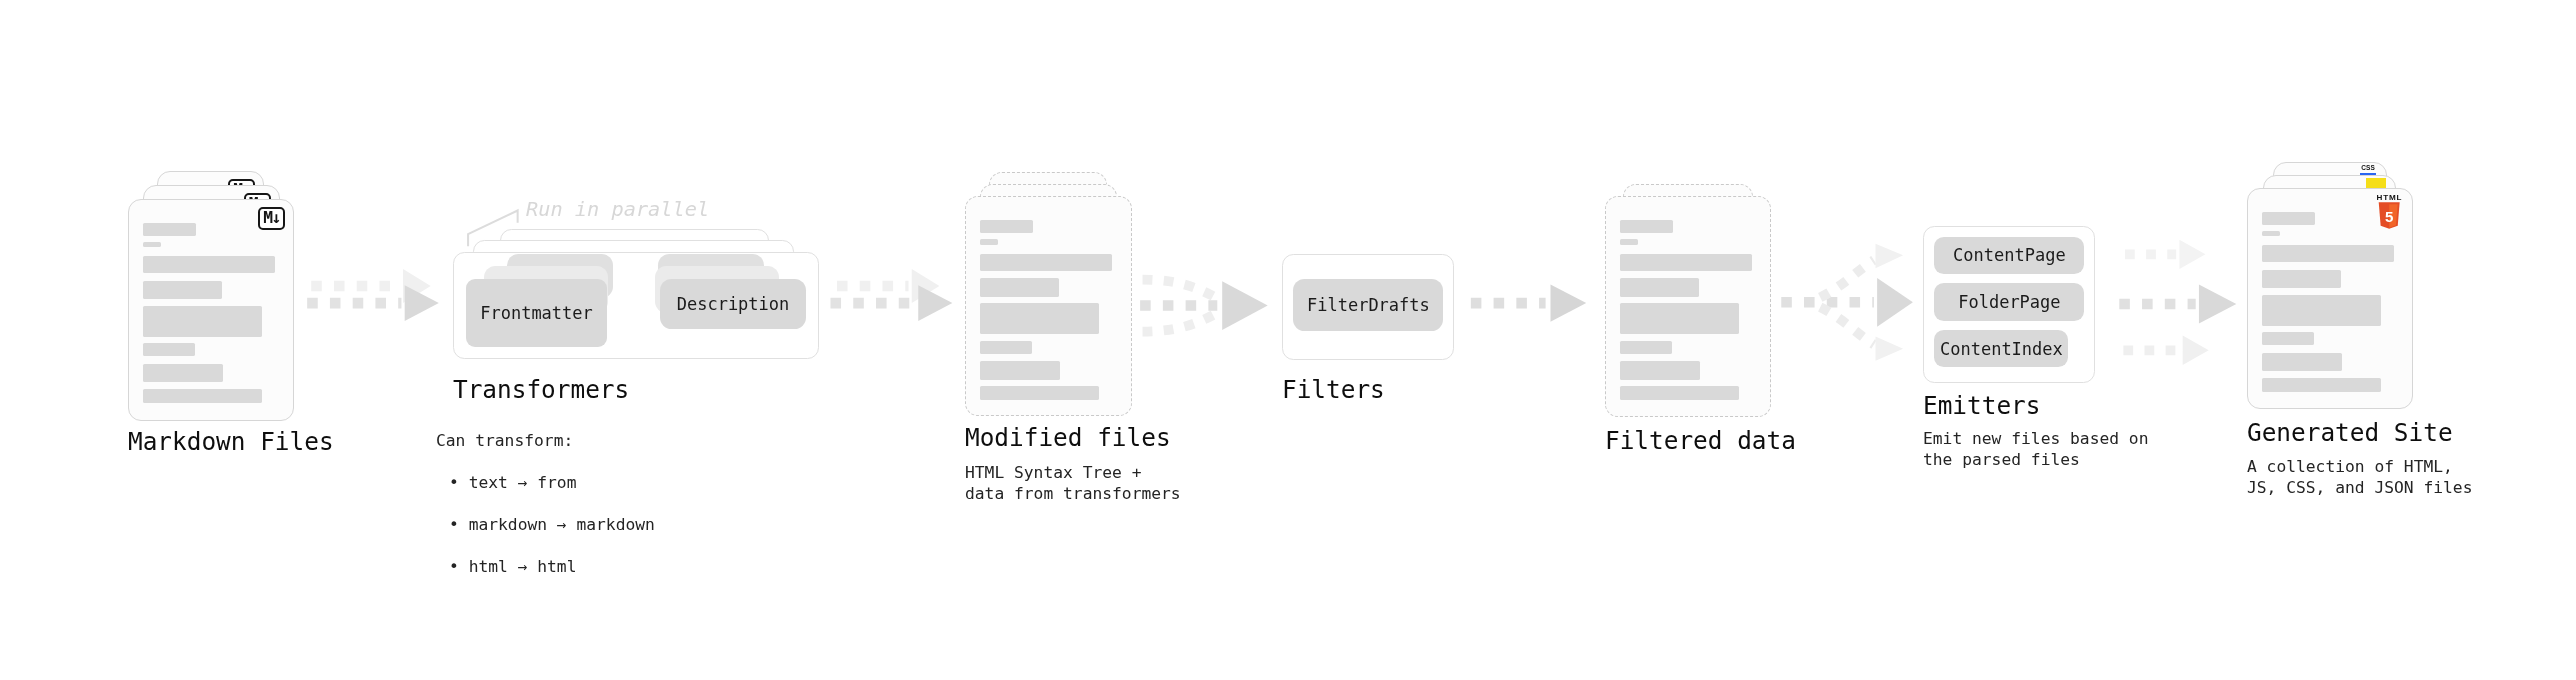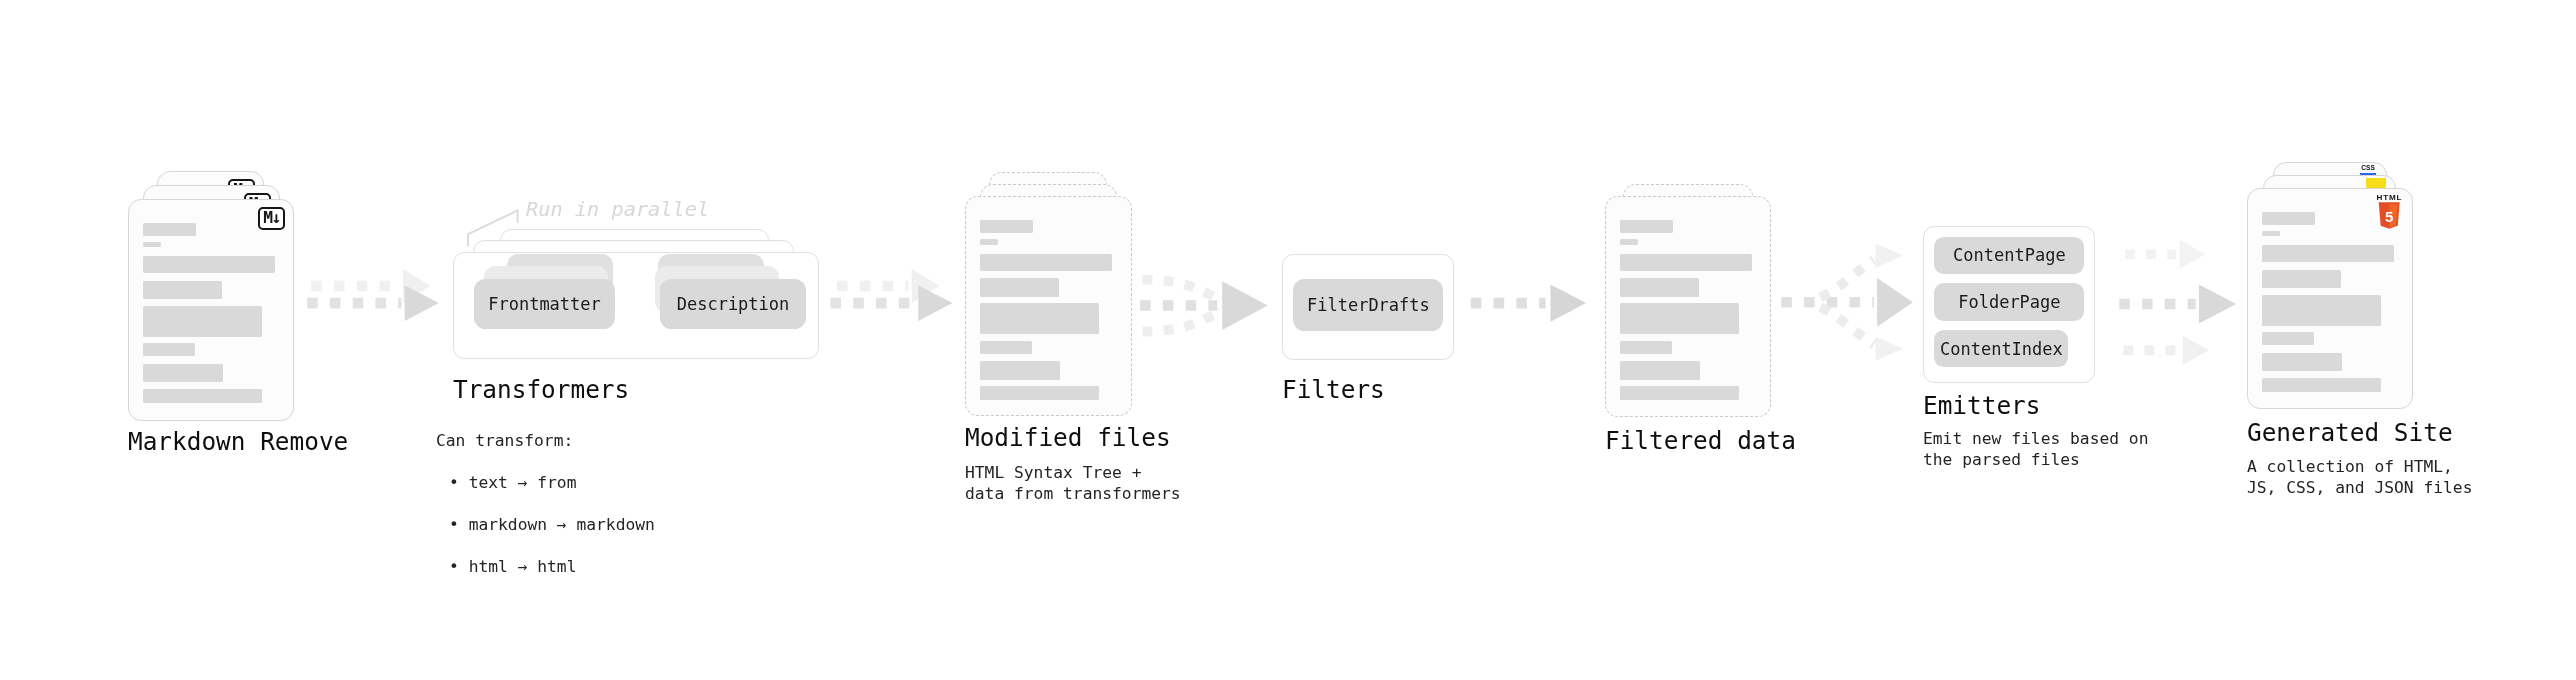--- a/index.html
+++ b/index.html
@@ -122,31 +122,31 @@
         <div class="bar b2"></div>
         <div class="bar b3"></div>
         <div class="bar b4"></div>
         <div class="bar b5"></div>
         <div class="bar b6"></div>
         <div class="bar b7"></div>
         <div class="bar b8"></div>
       </div>
     </div>
   </div>
-  <div class="stage-label" style="left:128px;top:427px;">Markdown Remove</div>
+  <div class="stage-label" style="left:128px;top:427px;">Markdown Files</div>
 
   <div class="note" style="left:526px;top:197px;">Run in parallel</div>
   <div class="abs" style="left:453px;top:229px;width:374px;height:138px;">
     <div class="container-box" style="left:47px;top:0;width:269px;height:106px;"></div>
     <div class="container-box" style="left:20.3px;top:11.4px;width:321px;height:107px;"></div>
     <div class="container-box" style="left:0;top:23px;width:366px;height:107px;"></div>
 
     <div class="node ghost2" style="left:54px;top:25px;width:106px;height:44px;"></div>
     <div class="node ghost1" style="left:31px;top:37px;width:124px;height:47px;"></div>
-    <div class="node" style="left:21px;top:50px;width:141px;height:50px;">Frontmatter</div>
+    <div class="node" style="left:13px;top:50px;width:141px;height:68px;border-radius:9px;">Frontmatter</div>
 
     <div class="node ghost2" style="left:205px;top:25px;width:106px;height:44px;"></div>
     <div class="node ghost1" style="left:202px;top:37px;width:124px;height:47px;"></div>
     <div class="node" style="left:207px;top:50px;width:146px;height:50px;">Description</div>
   </div>
   <div class="stage-label" style="left:453px;top:375px;">Transformers</div>
   <div class="stage-caption" style="left:436px;top:409px;">
     <div>Can transform:</div>
     <div class="bullet-line"><span>•</span> <span>text → from</span></div>
     <div class="bullet-line"><span>•</span> <span>markdown → markdown</span></div>

